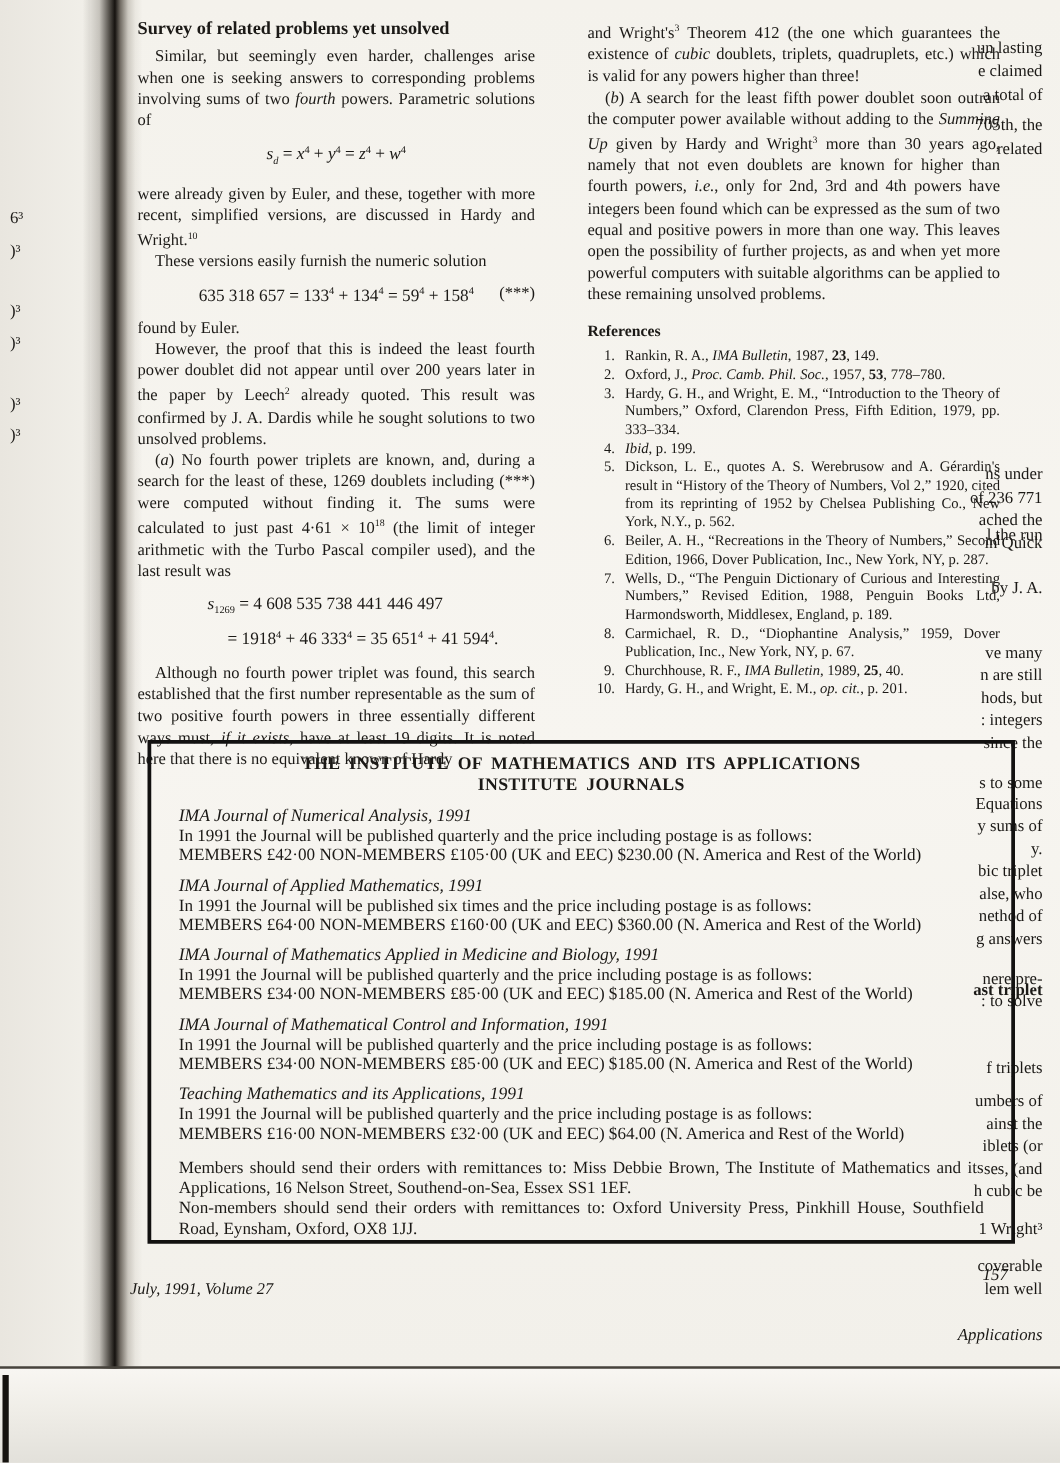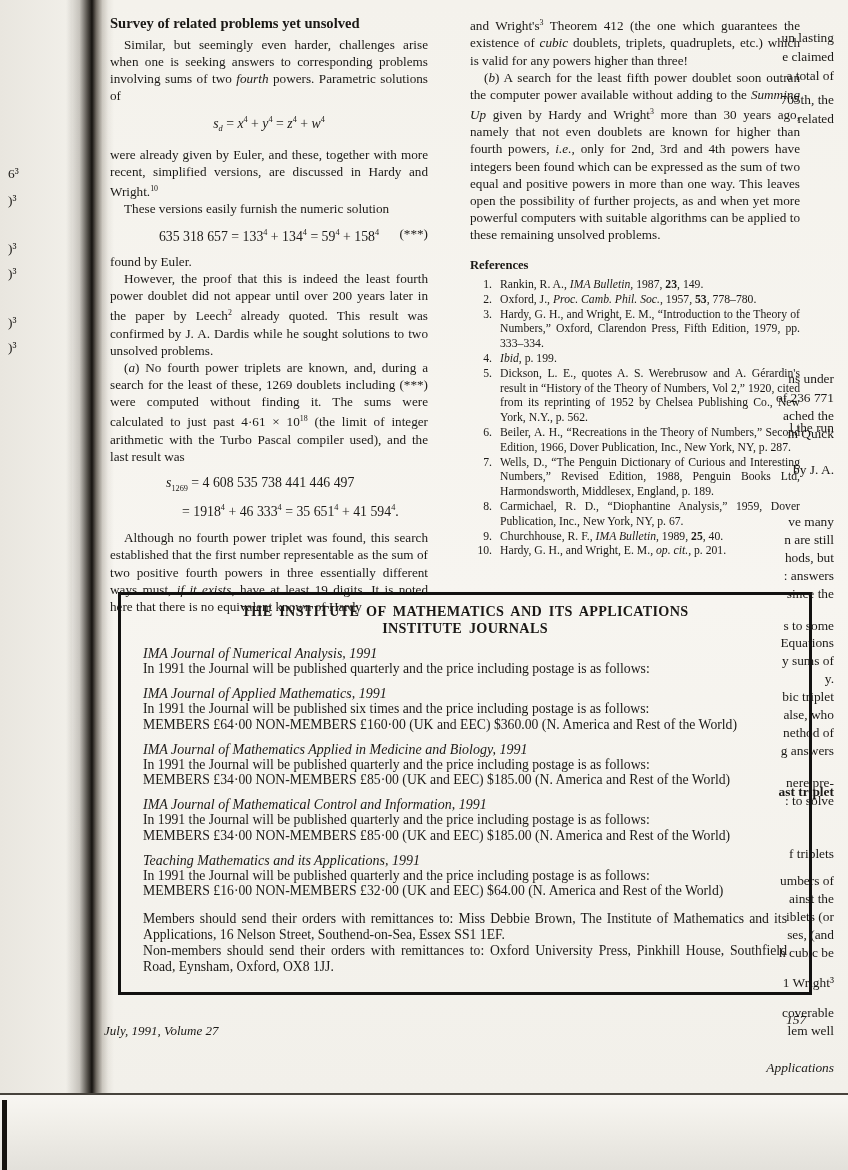--- a/index.html
+++ b/index.html
@@ -78,21 +78,21 @@
       <div class="frag" style="top: 340px; left: 8px; right: auto;">)³</div>
       <div class="frag" style="top: 371px;">ns under</div>
       <div class="frag" style="top: 390px;">of 236 771</div>
       <div class="frag" style="top: 408px;">ached the</div>
       <div class="frag" style="top: 426px;">in Quick</div>
       <div class="frag" style="top: 420px;">l the run</div>
       <div class="frag" style="top: 462px;">by J. A.</div>
       <div class="frag" style="top: 514px;">ve many</div>
       <div class="frag" style="top: 532px;">n are still</div>
       <div class="frag" style="top: 550px;">hods, but</div>
-      <div class="frag" style="top: 568px;">: answers</div>
+      <div class="frag" style="top: 568px;">: integers</div>
       <div class="frag" style="top: 586px;">since the</div>
       <div class="frag" style="top: 618px;">s to some</div>
       <div class="frag" style="top: 635px;">Equations</div>
       <div class="frag" style="top: 653px;">y sums of</div>
       <div class="frag" style="top: 671px;">y.</div>
       <div class="frag" style="top: 689px;">bic triplet</div>
       <div class="frag" style="top: 707px;">alse, who</div>
       <div class="frag" style="top: 725px;">nethod of</div>
       <div class="frag" style="top: 743px;">g answers</div>
       <div class="frag" style="top: 775px;">nere pre-</div>
@@ -150,20 +150,21 @@
         </div>
     </div>
 
     <div class="box">
       <div class="box-title1">THE INSTITUTE OF MATHEMATICS AND ITS APPLICATIONS</div>
       <div class="box-title2">INSTITUTE JOURNALS</div>
       <div id="journals">
           <div class="journal-entry">
             <div class="j-title">IMA Journal of Numerical Analysis, 1991</div>
             <div class="j-line">In 1991 the Journal will be published quarterly and the price including postage is as follows:</div>
+            <div class="j-line">MEMBERS £42·00 NON-MEMBERS £105·00 (UK and EEC) $230.00 (N. America and Rest of the World)</div>
           </div>
           <div class="journal-entry">
             <div class="j-title">IMA Journal of Applied Mathematics, 1991</div>
             <div class="j-line">In 1991 the Journal will be published six times and the price including postage is as follows:</div>
             <div class="j-line">MEMBERS £64·00 NON-MEMBERS £160·00 (UK and EEC) $360.00 (N. America and Rest of the World)</div>
           </div>
           <div class="journal-entry">
             <div class="j-title">IMA Journal of Mathematics Applied in Medicine and Biology, 1991</div>
             <div class="j-line">In 1991 the Journal will be published quarterly and the price including postage is as follows:</div>
             <div class="j-line">MEMBERS £34·00 NON-MEMBERS £85·00 (UK and EEC) $185.00 (N. America and Rest of the World)</div>

